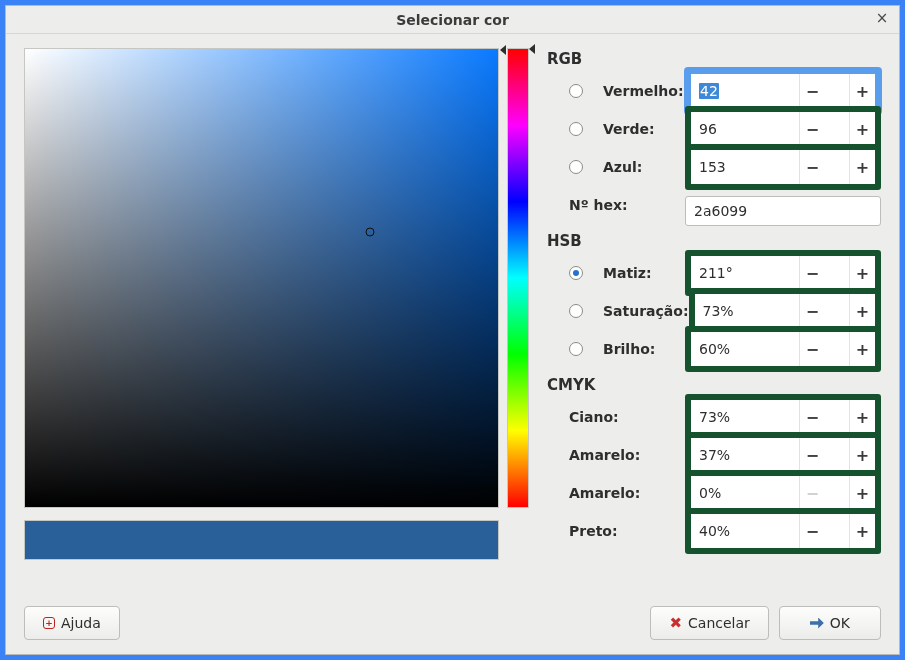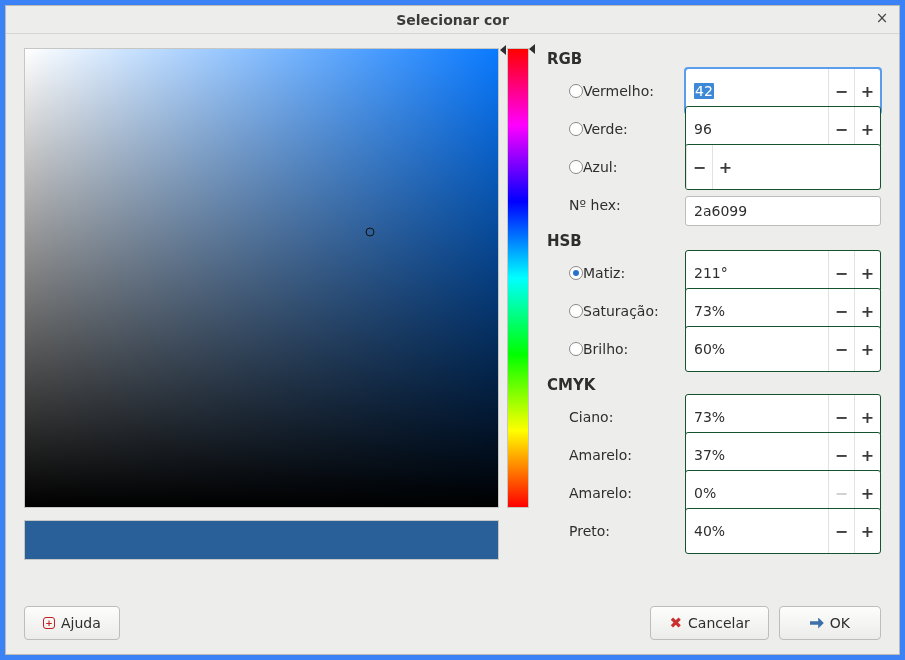--- a/index.html
+++ b/index.html
@@ -143,22 +143,23 @@
   .field-row {
     display: flex;
     align-items: center;
     height: 34px;
     margin-bottom: 4px;
   }
   .field-label {
     flex: 0 0 138px;
     display: flex;
     align-items: center;
-    gap: 0;
+    gap: 20px;
     padding-left: 22px;
+    font-weight: bold;
   }
   .nolabel-pad { padding-left: 22px; }
   .radio {
     width: 14px;
     height: 14px;
     border: 1px solid #8a8a87;
     background: #fff;
     border-radius: 50%;
     display: inline-flex;
     align-items: center;
@@ -169,25 +170,26 @@
   .radio.checked::after {
     content:"";
     width:6px;height:6px;
     border-radius:50%;
     background:#2872cf;
   }
   .spinbox {
     display: flex;
     align-items: stretch;
     height: 46px;
-    border: 1px solid #14532d;
+    border: 6px solid #14532d;
     border-radius: 3px;
     background: #fff;
     overflow: hidden;
     flex: 1;
+    gap: 24px;
   }
   .spinbox.focused {
     outline: 2px solid #5a9ded;
     outline-offset: -1px;
     border-color: #5a9ded;
   }
   .spinbox .val {
     flex:1;
     padding: 0 8px;
     display: flex;
@@ -319,20 +321,21 @@
               <span class="btn">+</span>
             </div>
           </div>
 
           <div class="field-row">
             <div class="field-label">
               <span class="radio"></span>
               <span>Azul:</span>
             </div>
             <div class="spinbox">
+              <span class="val">153</span>
               <span class="btn">−</span>
               <span class="btn">+</span>
             </div>
           </div>
 
           <div class="field-row">
             <div class="field-label nolabel-pad">
               <span>Nº hex:</span>
             </div>
             <div class="textbox">

